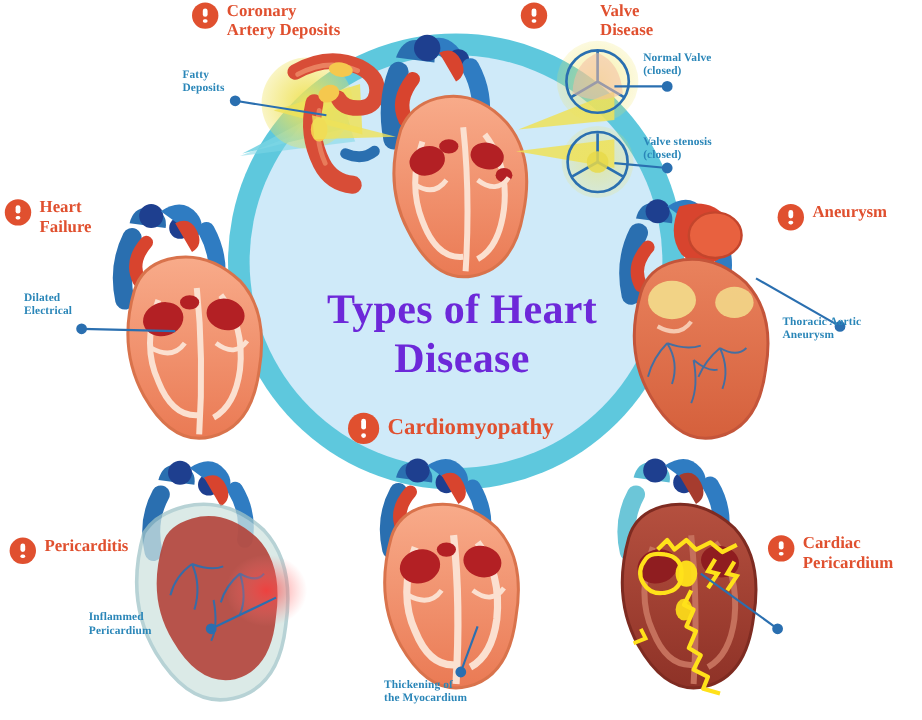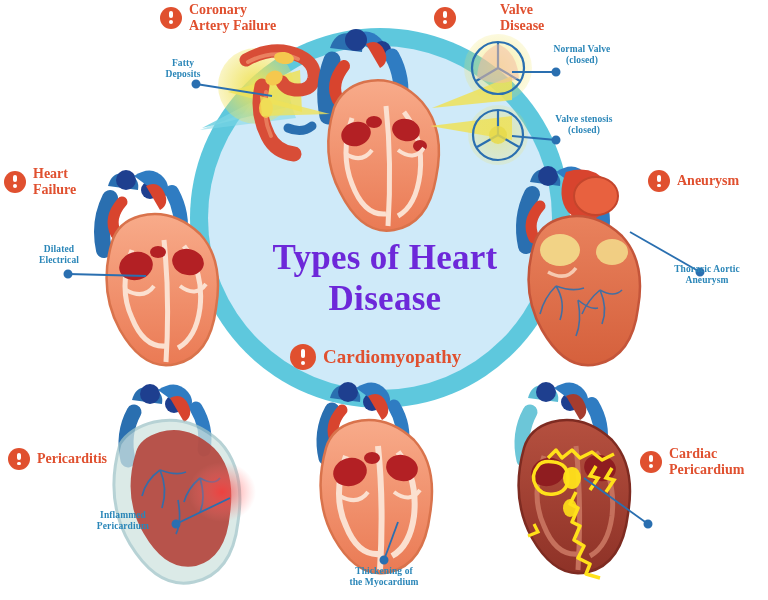--- a/index.html
+++ b/index.html
@@ -26,27 +26,27 @@
          display:inline-flex;flex-direction:column;align-items:center;
          justify-content:center;flex:0 0 auto;}
   .badge i{display:block;width:4px;background:#fff;border-radius:2px;}
   .badge .bar{height:9px;margin-bottom:2.5px;}
   .badge .dot{height:4px;}
   .badge.sm{width:22px;height:22px;}
   .badge.sm .bar{height:7px;margin-bottom:2px;}
   .badge.sm .dot{height:3.5px;}
 
   
-  .sect{position:absolute;display:flex;align-items:center;gap:7px;}
+  .sect{position:absolute;display:flex;gap:7px;}
   .sect .stext{font-size:14px;font-weight:bold;color:#e0502f;line-height:1.12;}
 
   
   .anno{position:absolute;font-size:9.5px;font-weight:bold;color:#2a86b8;
         line-height:1.2;letter-spacing:.1px;}
-  .anno.c{text-align:center;}
+  .anno.c{}
 
   svg{position:absolute;left:0;top:0;width:768px;height:600px;
       pointer-events:none;}
 </style>
 </head>
 <body>
 
 <div id="stage">
 
   <div class="ring"></div>
@@ -269,21 +269,21 @@
     </span>
     <span class="cm-text">Cardiomyopathy</span>
   </div>
 
   <div class="sect" style="left:160px;top:2px;">
     <span class="badge sm">
         <i class="bar"></i>
         <i class="dot"></i>
       </span>
     <span class="stext">
-      <span>Coronary</span><br><span>Artery Failure</span>
+      <span>Coronary</span><br><span>Artery Deposits</span>
     </span>
   </div>
 
   <div class="sect" style="left:434px;top:2px;gap:44px;">
     <span class="badge sm">
         <i class="bar"></i>
         <i class="dot"></i>
       </span>
     <span class="stext">
       <span>Valve</span><br><span>Disease</span>

